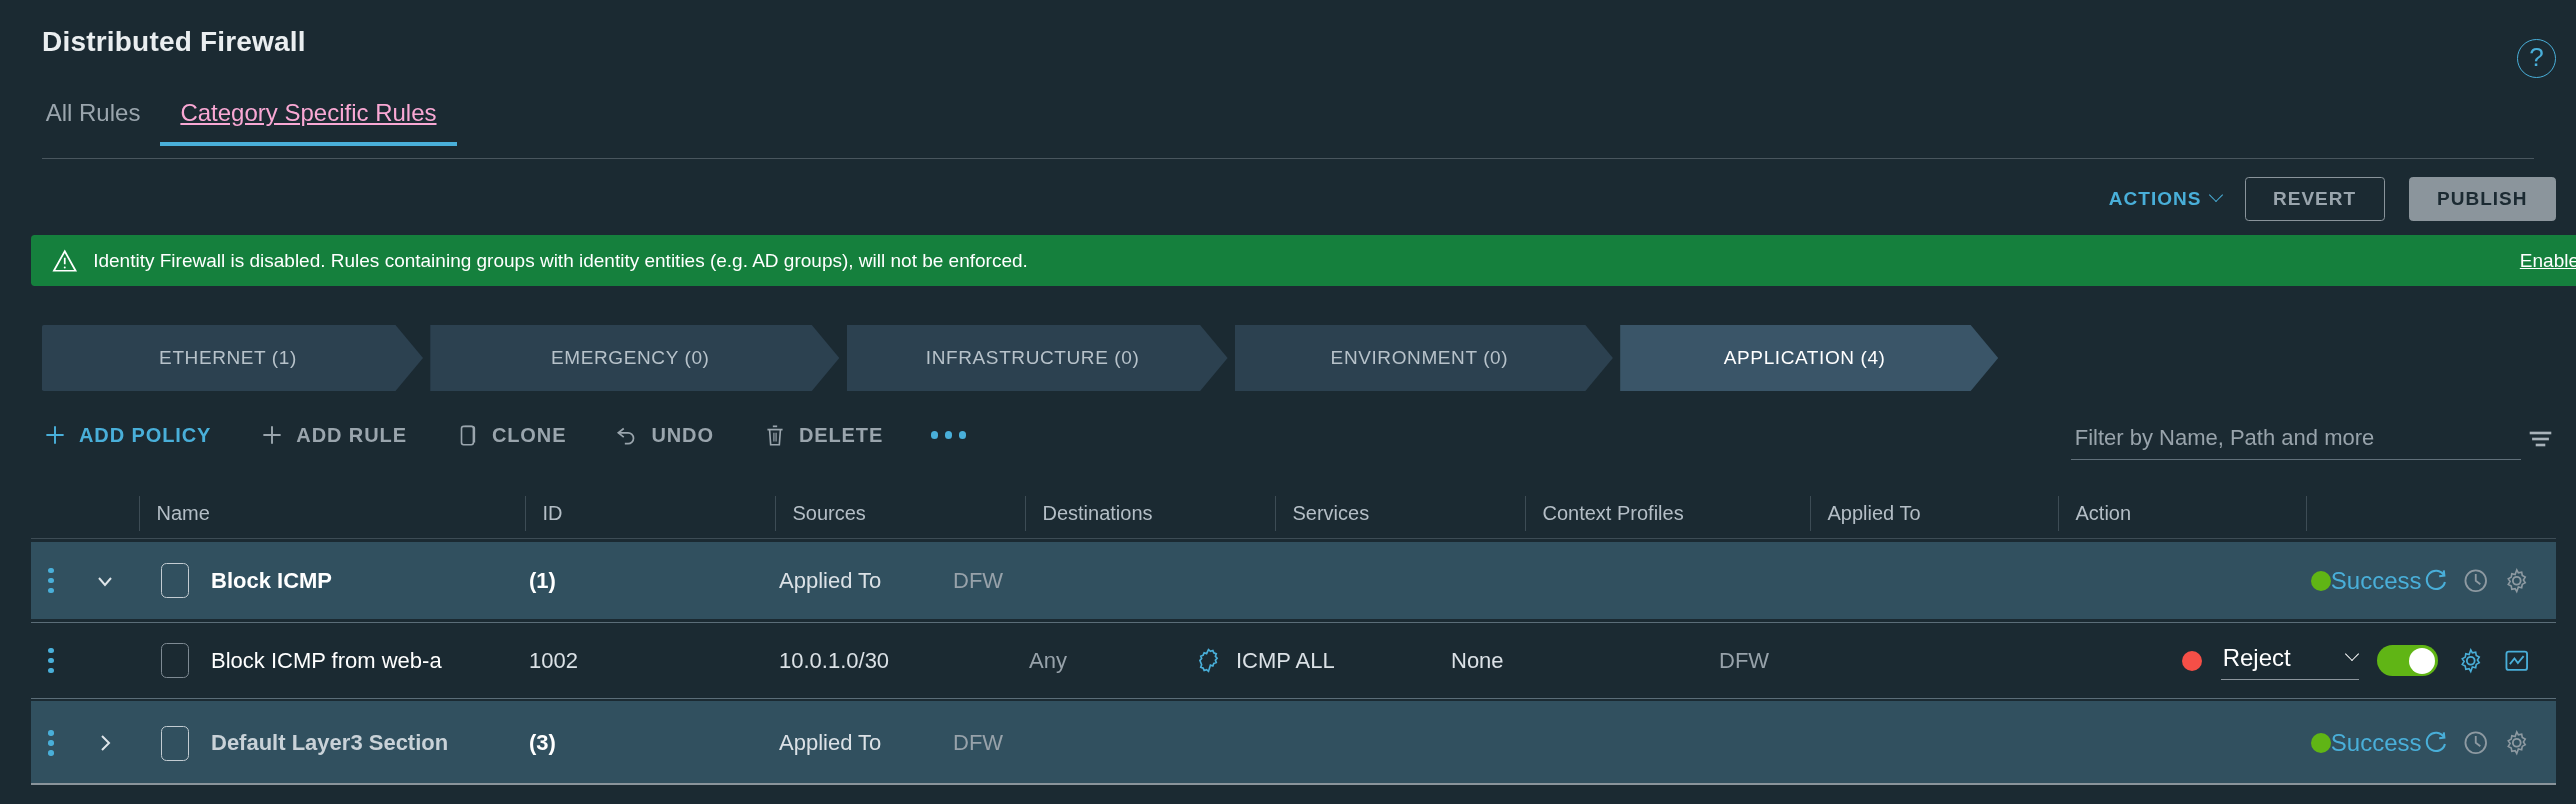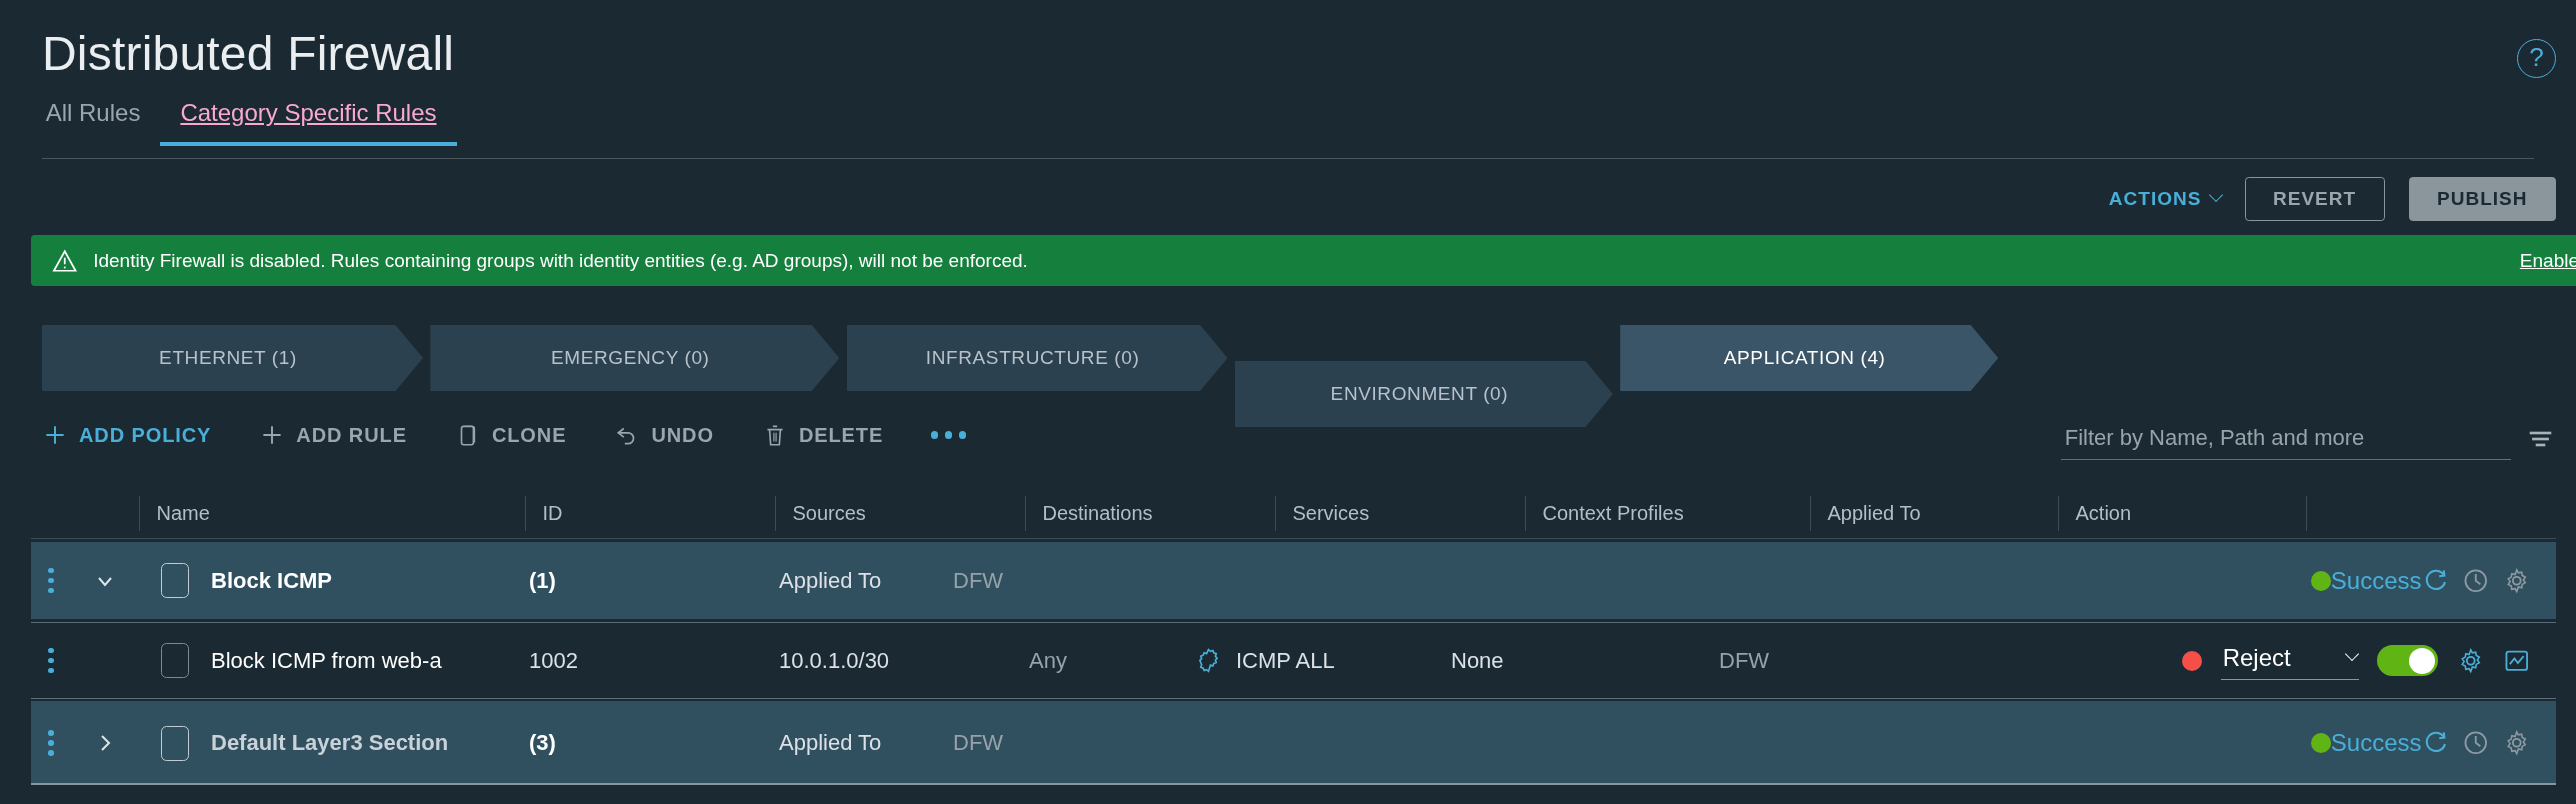--- a/index.html
+++ b/index.html
@@ -8,21 +8,21 @@
     background: #1b2a32;
     font-family: "Liberation Sans", sans-serif;
     color: #e9ecef;
     overflow: hidden;
   }
   .page { position: relative; width: 2576px; height: 804px; background: #1b2a32; }
 
   
   .page-title {
     position: absolute; left: 42px; top: 26px;
-    font-size: 48px; font-weight: 400; color: #eaeef0; letter-spacing: 0.2px;
+    font-size: 28px; font-weight: 700; color: #eaeef0; letter-spacing: 0.2px;
   }
   .help-icon {
     position: absolute; right: 20px; top: 39px;
     width: 39px; height: 39px; border: 1.8px solid #49afd9; border-radius: 50%;
     color: #49afd9; font-size: 26px; line-height: 35px; text-align: center;
     cursor: pointer;
   }
 
   
   .tabs { position: absolute; left: 42px; top: 99px; display: flex; gap: 0; }
@@ -77,38 +77,38 @@
     color: #b7c2ca; font-size: 19px; letter-spacing: 0.6px;
     cursor: pointer; margin-right: 7.3px;
     clip-path: polygon(0 0, calc(100% - 27.5px) 0, 100% 50%, calc(100% - 27.5px) 100%, 0 100%);
     padding: 0 31px 0 22px;
   }
   .cat:first-child { border-radius: 1.8px 0 0 1.8px; }
   .cat.active { background: #3a5568; color: #ffffff; }
   .cat.w1 { width: 381px; }
   .cat.w2 { width: 409px; }
   .cat.w3 { width: 381px; }
-  .cat.w4 { width: 378px; margin-top: 36px; }
+  .cat.w4 { width: 378px; }
   .cat.w5 { width: 378px; }
 
   
   .toolbar { position: absolute; left: 42px; top: 422px; display: flex; align-items: center; gap: 0; }
   .tb-item {
     display: flex; align-items: center; gap: 11px; cursor: pointer;
     color: #9aa5ad; font-size: 20px; letter-spacing: 0.9px; font-weight: 600;
     margin-right: 48px;
   }
   .tb-item.primary { color: #49afd9; }
   .tb-ico { width: 26px; height: 26px; flex: 0 0 auto; }
   .dots { display: flex; gap: 6.4px; cursor: pointer; }
   .dots i { width: 7.3px; height: 7.3px; border-radius: 50%; background: #49afd9; display: block; }
 
   
   .filterwrap {
-    position: absolute; right: 20px; top: 418px; display: flex; align-items: center; gap: 14px;
+    position: absolute; right: 20px; top: 418px; display: flex; align-items: center; gap: 4px;
   }
   .filter-input {
     width: 450px; background: transparent; border: none; border-bottom: 0.9px solid #61707a;
     color: #cfd6db; font-size: 22px; padding: 7.3px 3.7px; outline: none;
     font-family: "Liberation Sans", sans-serif;
   }
   .filter-input::placeholder { color: #98a3ab; }
   .filter-ico { width: 31px; height: 24px; cursor: pointer; }
 
   

